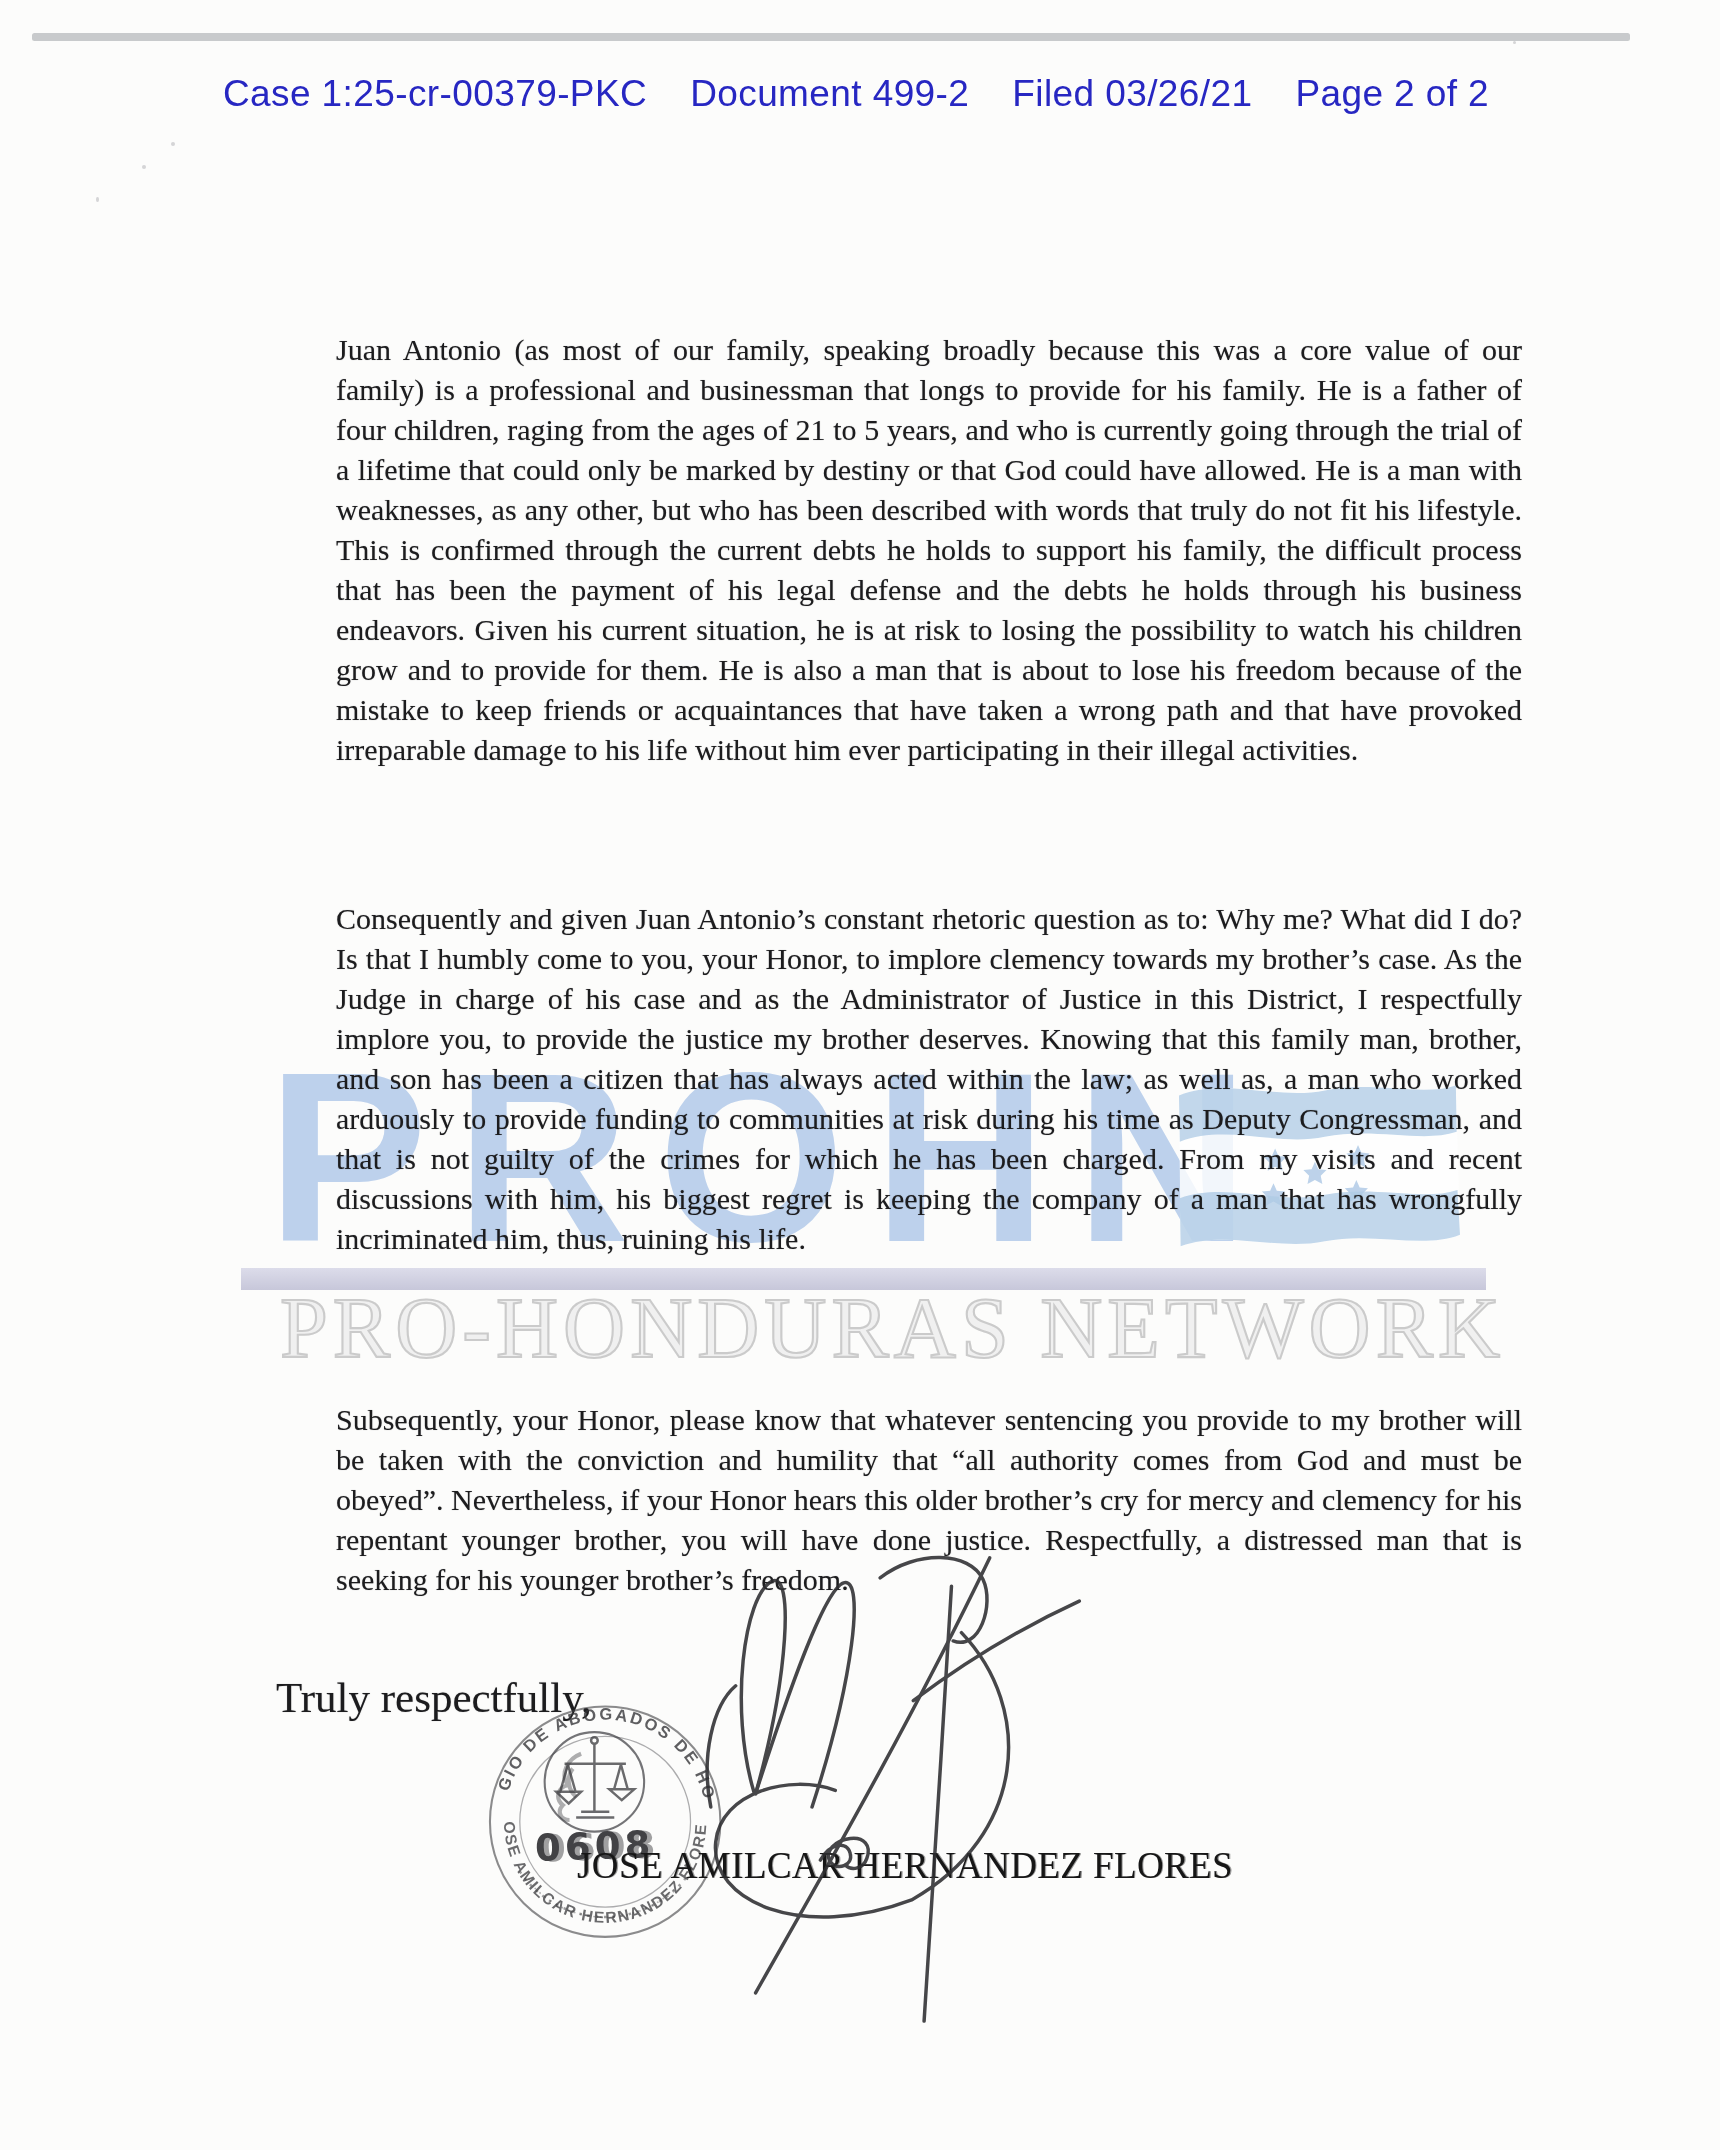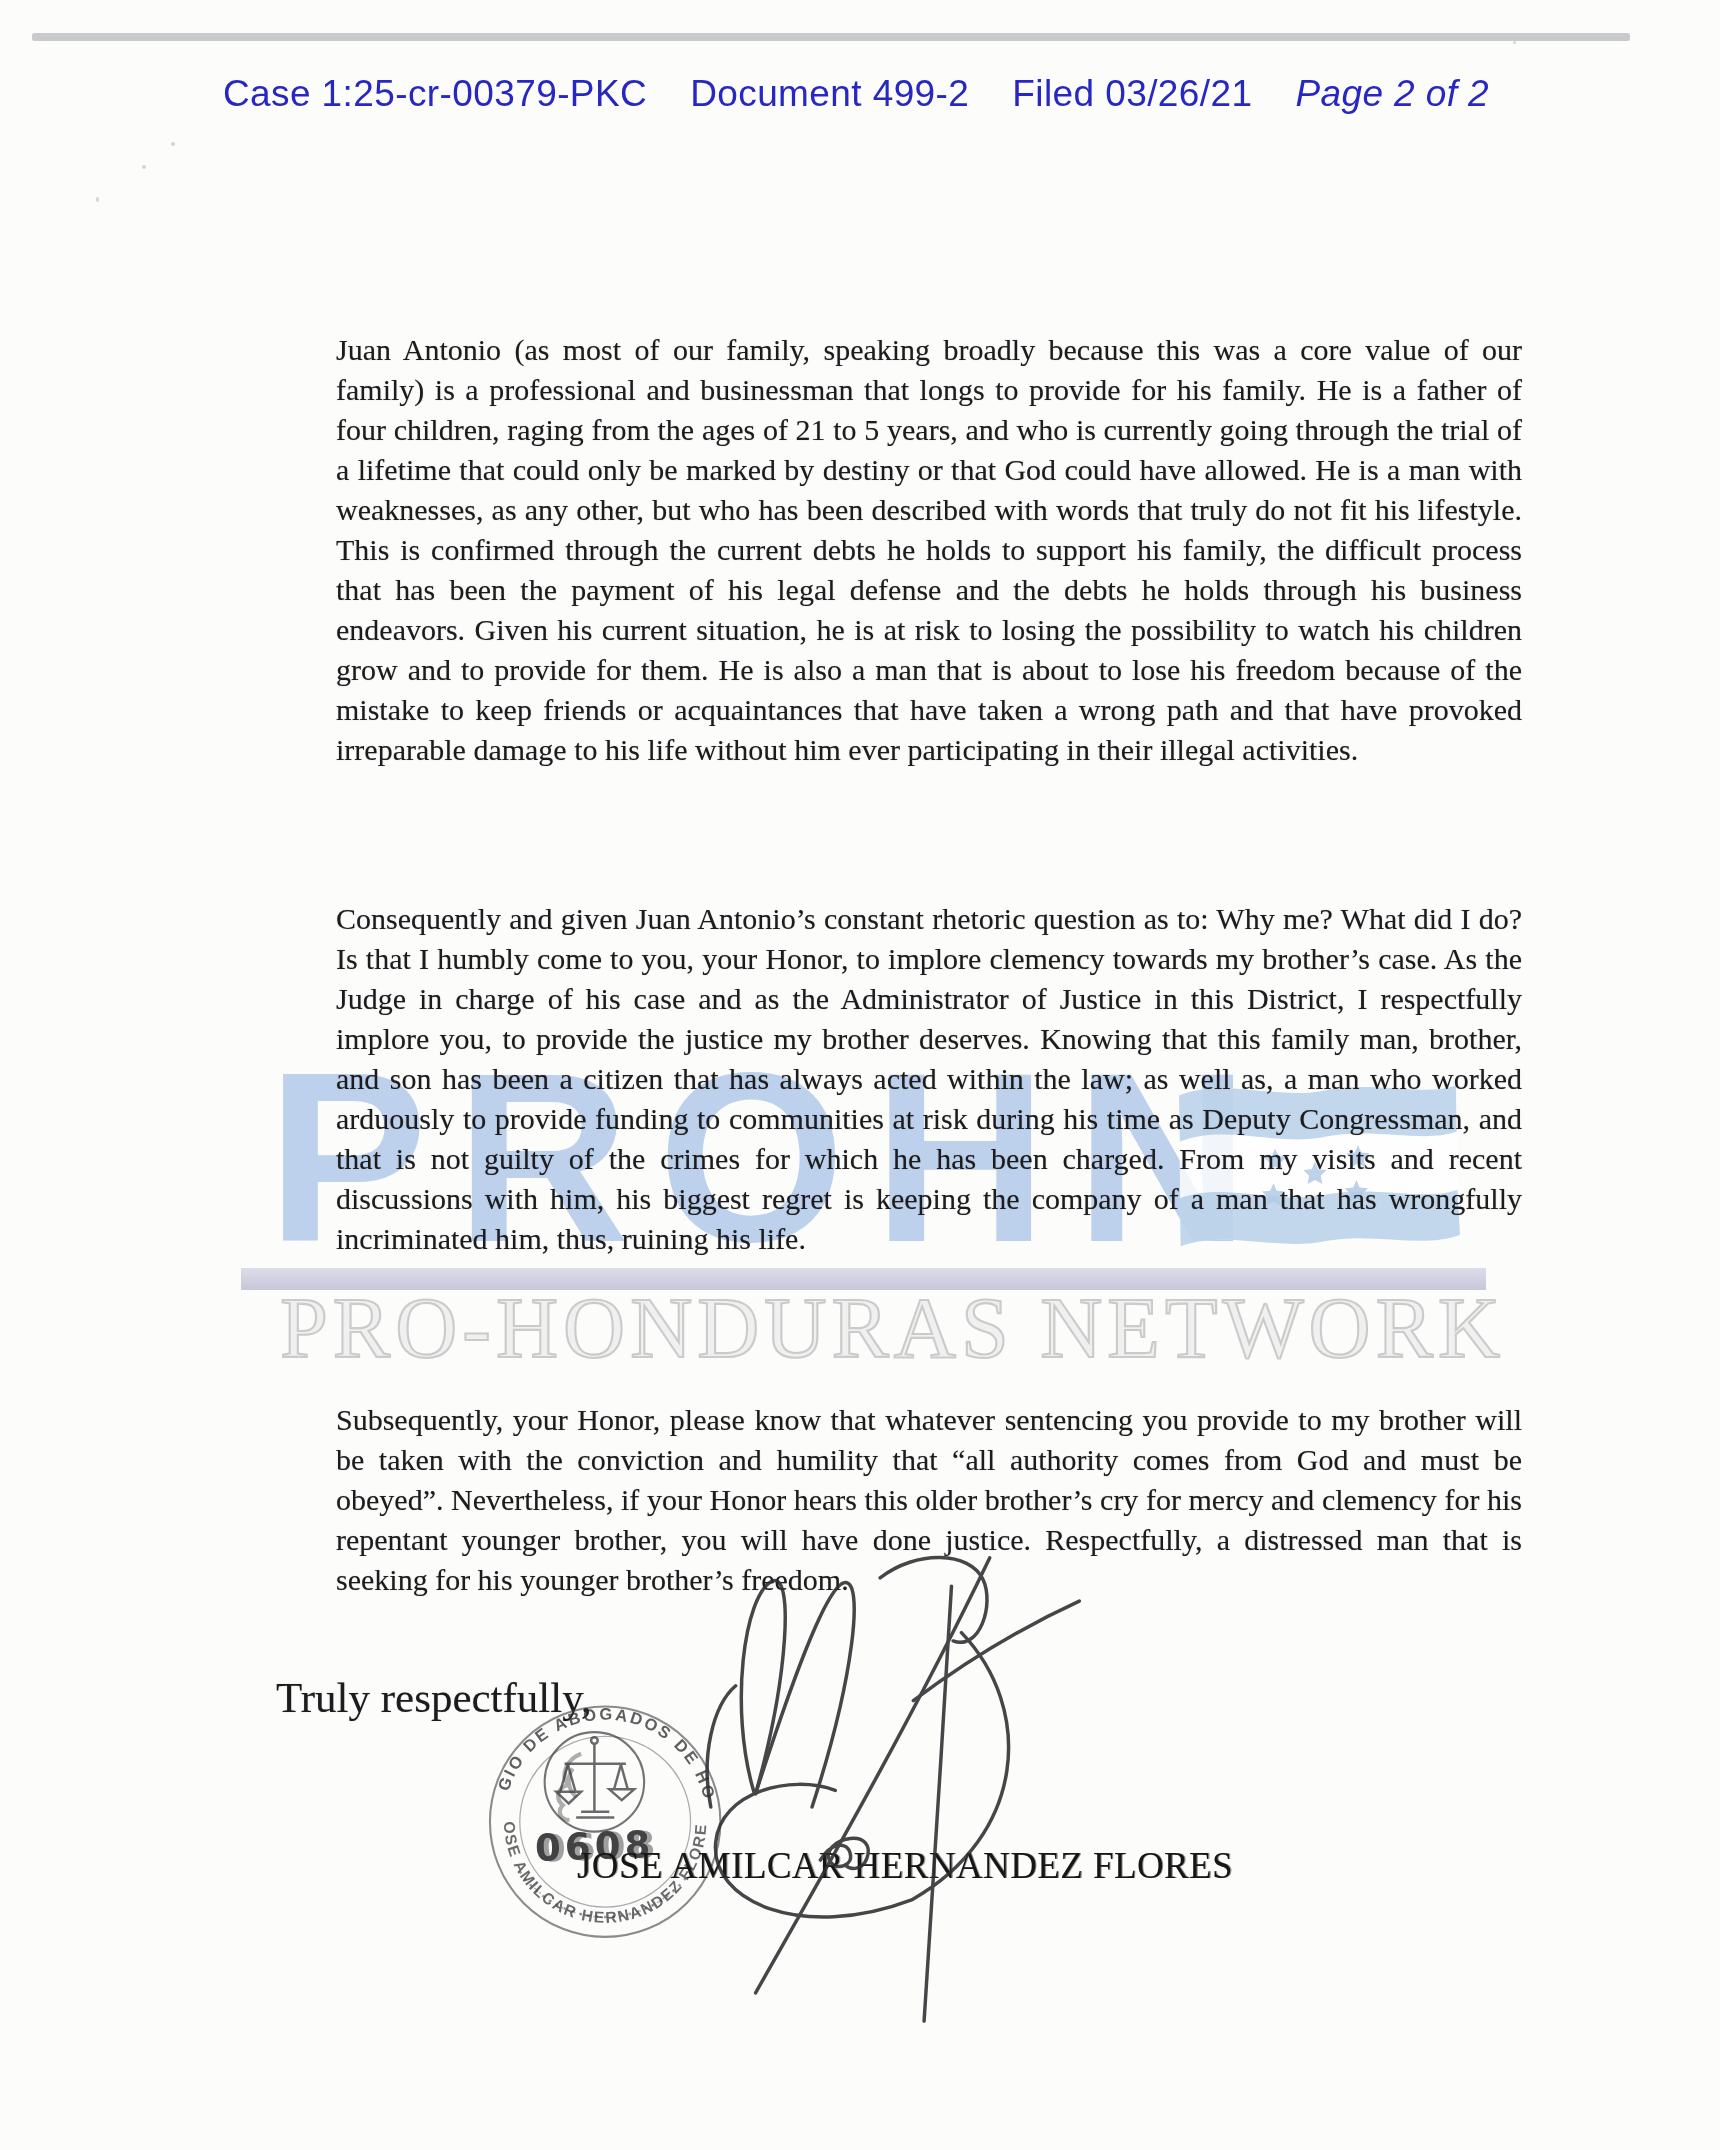--- a/index.html
+++ b/index.html
@@ -12,21 +12,21 @@
     background:#c8cacc;border-radius:2.5px;}
   .speck{position:absolute;border-radius:50%;background:#b4b4b8;opacity:.55;}
 
   
   .header{
     position:absolute;left:0;top:73px;width:100%;text-align:center;
     font-family:"Liberation Sans",sans-serif;font-size:37px;color:#2727c2;
     letter-spacing:0.4px;
   }
   .header span{margin-right:43px;}
-  .header span:last-child{margin-right:8px;font-style:italic;}
+  .header span:last-child{margin-right:8px;}
 
   
   .wm-acronym{
     position:absolute;left:267px;top:1037px;z-index:1;
     font-family:"Liberation Sans",sans-serif;font-weight:bold;
     font-size:241px;line-height:1;letter-spacing:28px;color:#bdd1ec;
   }
   .wm-flag{position:absolute;left:1174px;top:1072px;z-index:1;opacity:.9;}
   .wm-bar{position:absolute;left:241px;top:1268px;width:1245px;height:21.6px;z-index:1;
     background:linear-gradient(#dcdcea,#c7c7da);}

